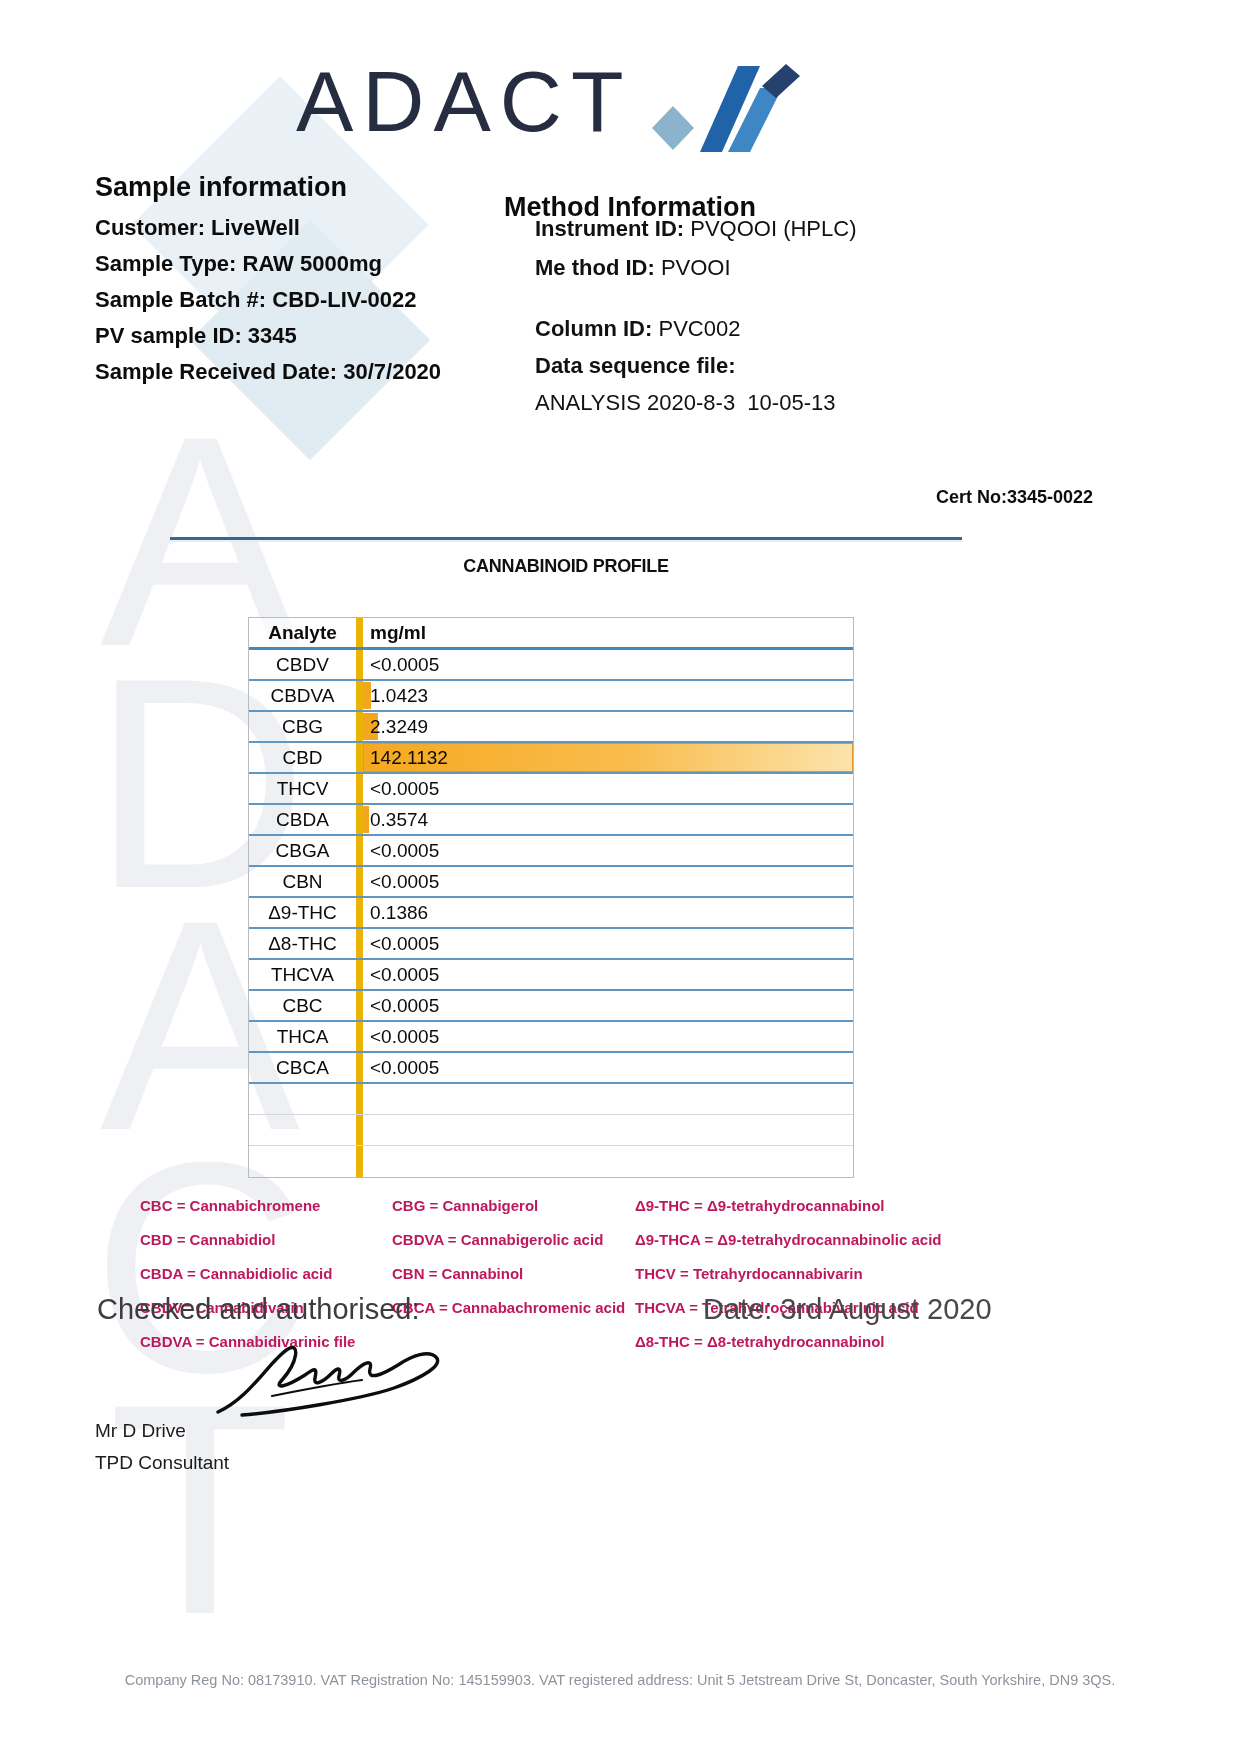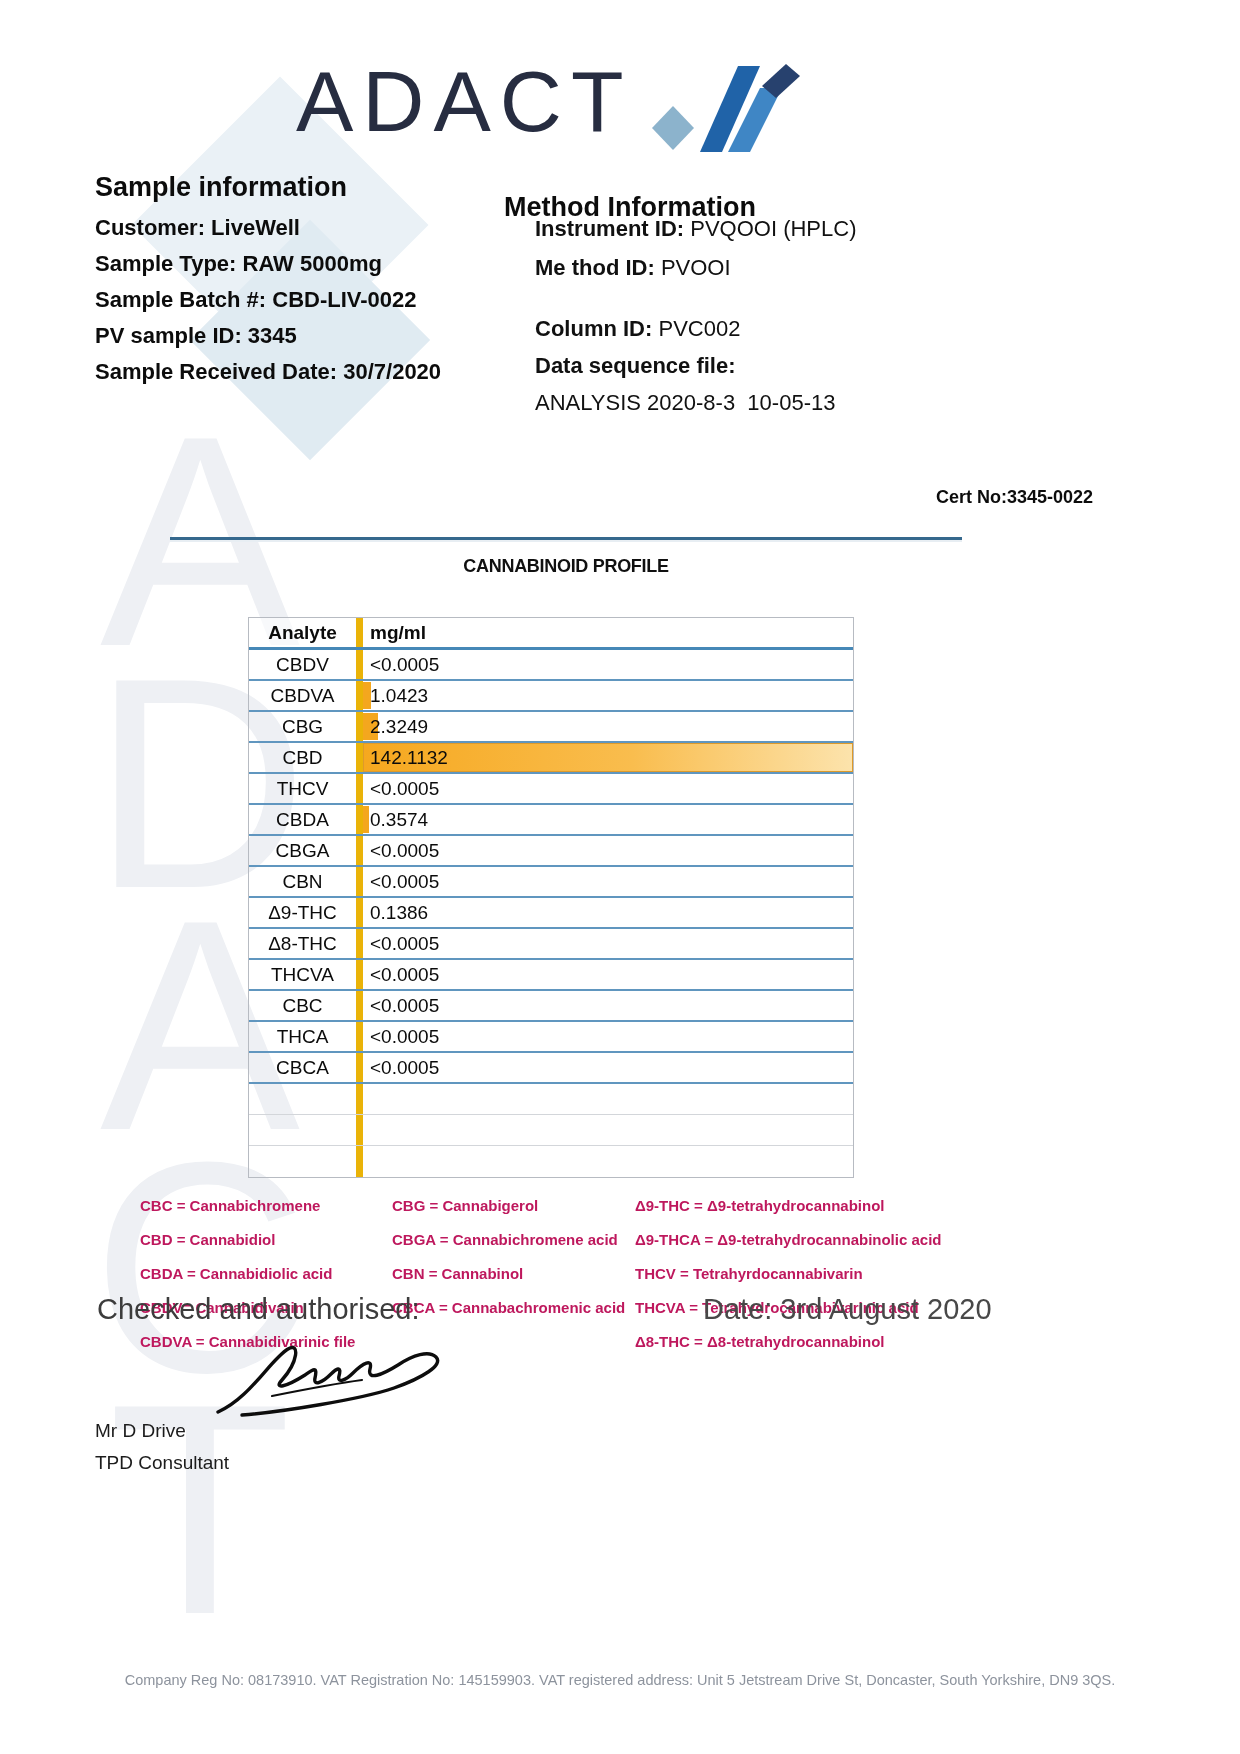--- a/index.html
+++ b/index.html
@@ -200,21 +200,21 @@
 
     <div class="lcol lcol1">
       <div class="legend-item">CBC = Cannabichromene</div>
       <div class="legend-item">CBD = Cannabidiol</div>
       <div class="legend-item">CBDA = Cannabidiolic acid</div>
       <div class="legend-item">CBDV= Cannabidivarin</div>
       <div class="legend-item">CBDVA = Cannabidivarinic file</div>
     </div>
     <div class="lcol lcol2">
       <div class="legend-item">CBG = Cannabigerol</div>
-      <div class="legend-item">CBGA = Cannabichromene acid</div>
+      <div class="legend-item">CBDVA = Cannabigerolic acid</div>
       <div class="legend-item">CBN = Cannabinol</div>
       <div class="legend-item">CBCA = Cannabachromenic acid</div>
     </div>
     <div class="lcol lcol3">
       <div class="legend-item">Δ9-THC = Δ9-tetrahydrocannabinol</div>
       <div class="legend-item">Δ9-THCA  = Δ9-tetrahydrocannabinolic acid</div>
       <div class="legend-item">THCV = Tetrahyrdocannabivarin</div>
       <div class="legend-item">THCVA = Tetrahydrocannabivarinic acid</div>
       <div class="legend-item">Δ8-THC = Δ8-tetrahydrocannabinol</div>
     </div>

